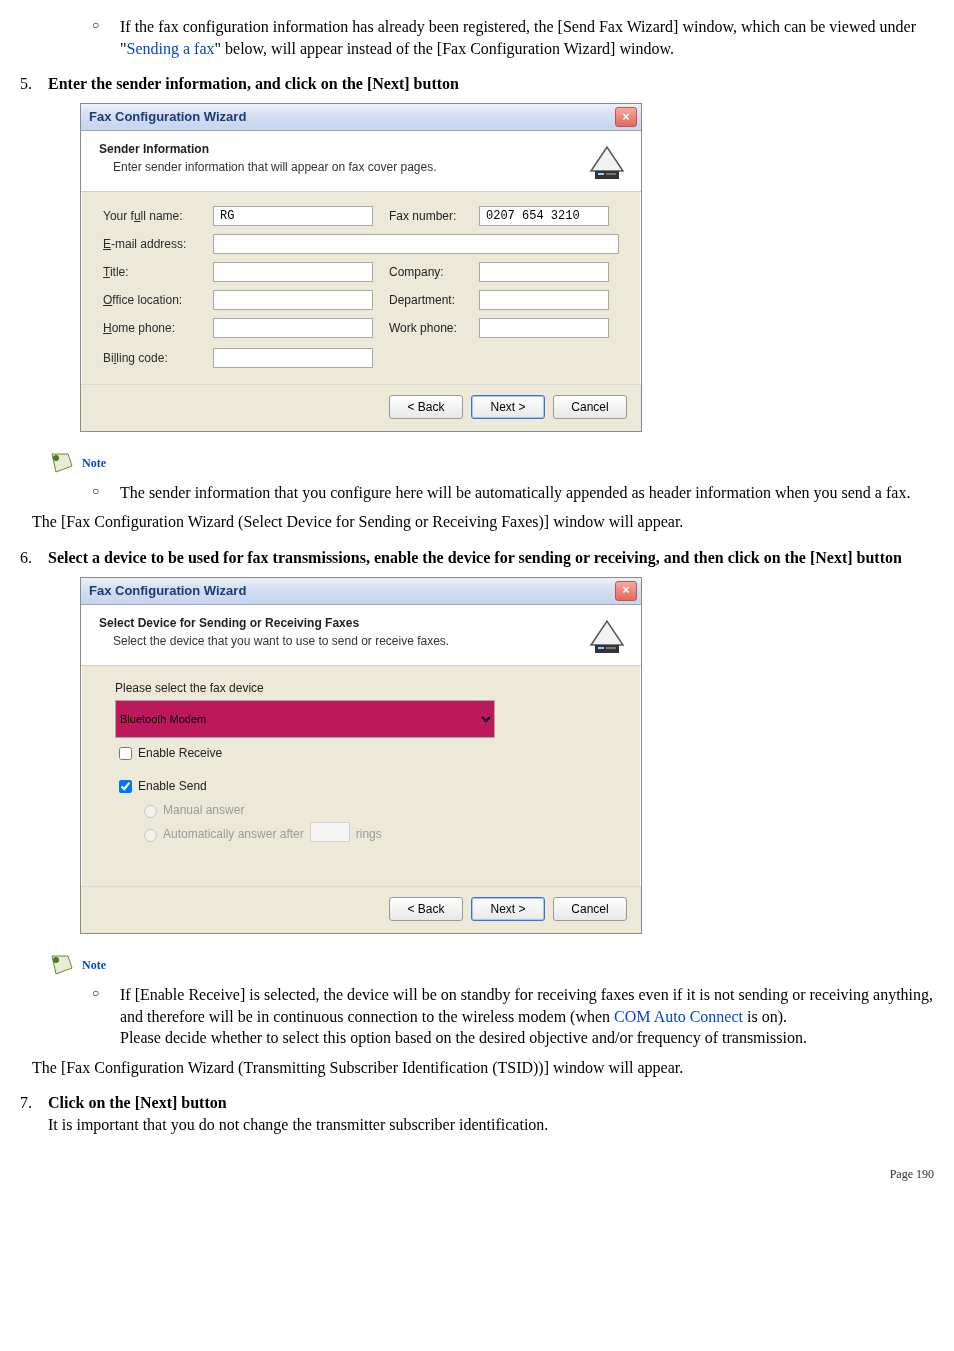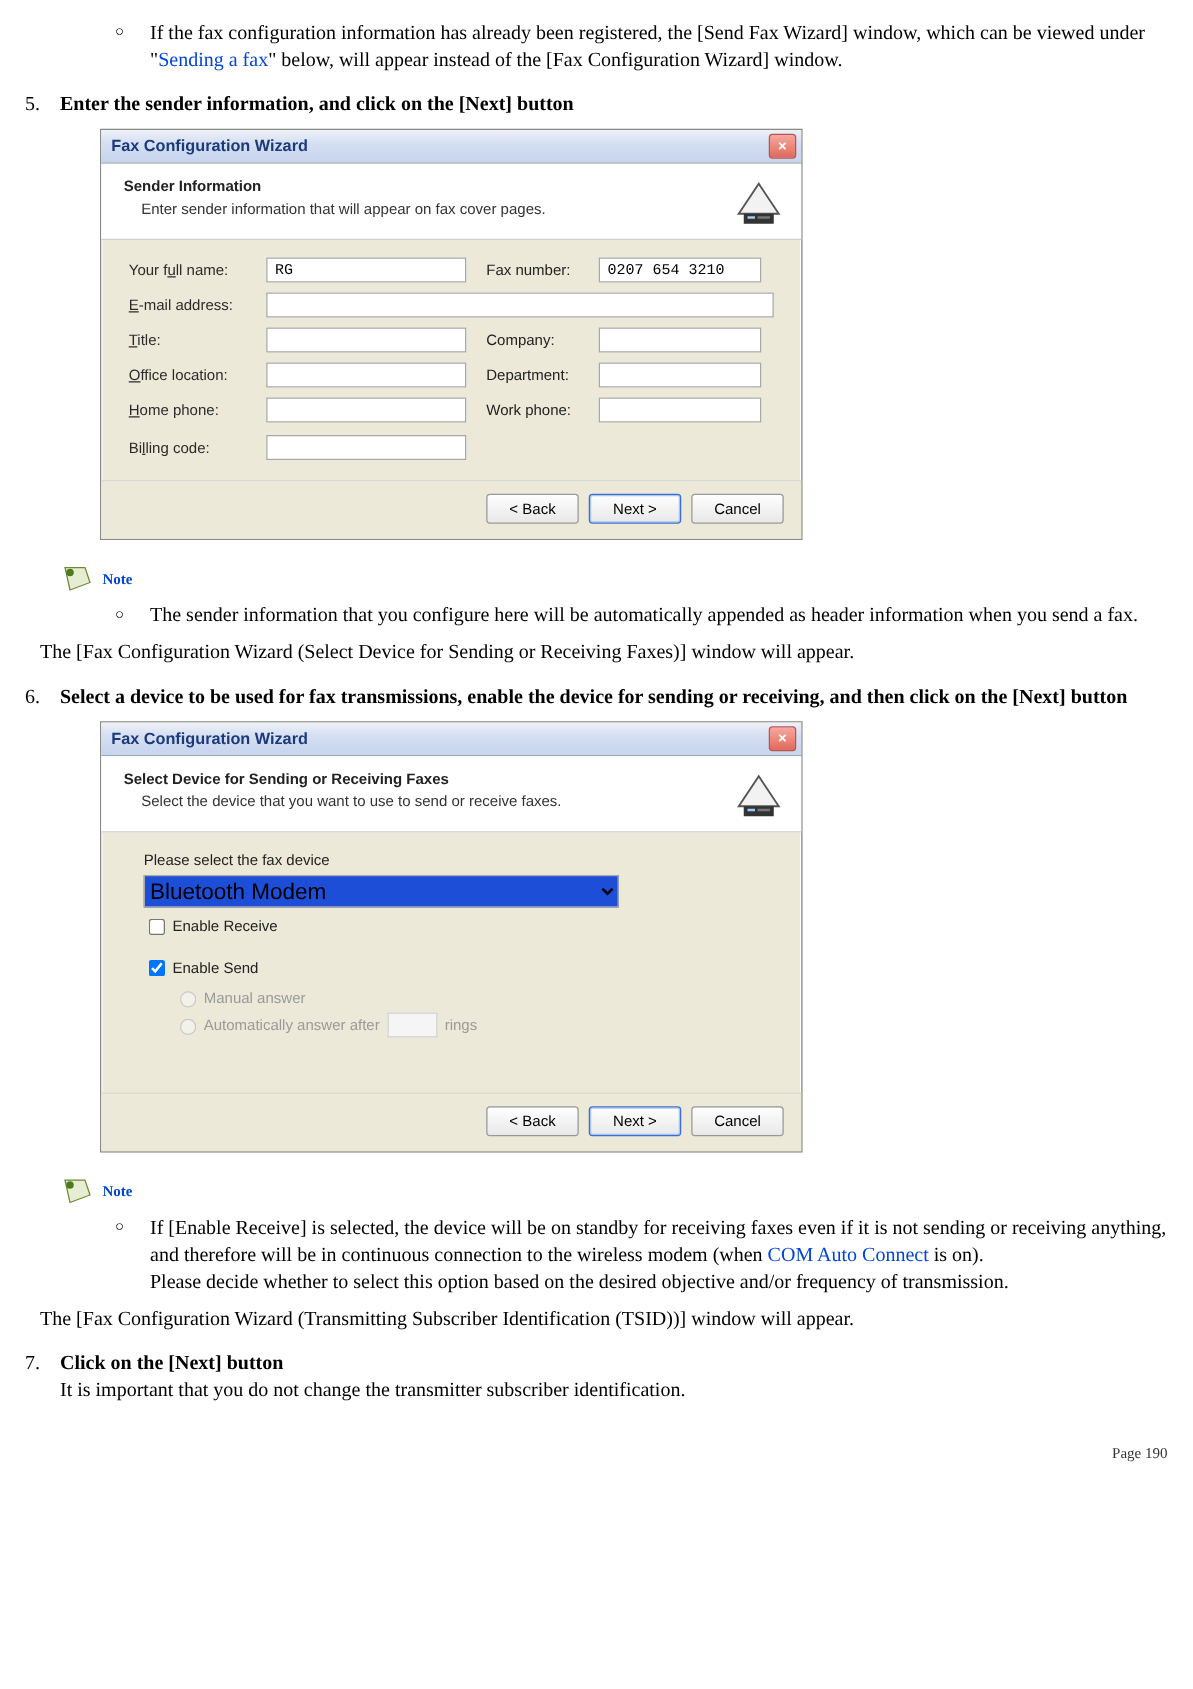--- a/index.html
+++ b/index.html
@@ -28,25 +28,25 @@
   .inp{height:20px;border:1px solid #a8a8a8;background:#fff;padding:2px 6px;font-family:Liberation Mono, monospace;font-size:12px;box-sizing:border-box}
   .w160{width:160px}
   .w130{width:130px}
   .wfull{flex:1}
   .gap{width:16px;flex:0 0 16px}
   .lbl2{width:90px}
   .ta{width:100%;height:48px;border:1px solid #cfcfcf;background:#f5f5f5;resize:none;box-sizing:border-box;font-family:Tahoma,Arial,sans-serif;font-size:12px}
   .btnrow{display:flex;justify-content:flex-end;gap:8px;padding:10px 14px 12px 14px;border-top:1px solid #d8d8d8;background:#ece9d8}
   .btn{min-width:74px;height:24px;border:1px solid #999;background:linear-gradient(#fefefe,#e8e8e8);font-family:Tahoma,Arial,sans-serif;font-size:12px;border-radius:3px;padding:0 15px}
   .btn.def{border:1px solid #3b6fd1;box-shadow:0 0 0 1px #a9c3f2 inset}
-  .sel{height:26px;border:1px solid #a8a8a8;background:#1d4ed8;font-family:Tahoma,Arial,sans-serif;font-size:18px;width:380px}
+  .sel{height:38px;border:1px solid #a8a8a8;background:#be185d;font-family:Tahoma,Arial,sans-serif;font-size:11px;width:380px}
   .chk{display:flex;align-items:center;margin:6px 0}
   .chk input{margin-right:6px}
   .sub{padding-left:24px;color:#9a9a9a}
-  .sub .radio{display:flex;align-items:center;margin:4px 0}
+  .sub .radio{display:flex;align-items:flex-end;margin:4px 0}
   .sub input[type=radio]{margin-right:6px}
   .spin{display:inline-block;width:38px;height:18px;border:1px solid #cfcfcf;background:#f5f5f5;margin:0 6px;vertical-align:middle}
   .noteRow{margin:14px 0 6px 28px;display:flex;align-items:center;gap:8px}
   .noteRow .ntext{color:#0046d5;font-weight:bold;font-family:"Times New Roman",Times,serif;font-size:12px}
   .noteIcon{width:26px;height:26px}
   .plain{margin:6px 0 6px 12px}
   .footer{text-align:right;font-size:12px;color:#333;margin-top:30px;font-family:"Times New Roman",Times,serif}
   .footer b{font-weight:normal}
   .greyed{color:#ababab}
   .scrollbtn{position:absolute;right:-2px;width:16px;height:16px;border:1px solid #bcbcbc;background:#eee;display:flex;align-items:center;justify-content:center;font-size:9px;color:#888}

